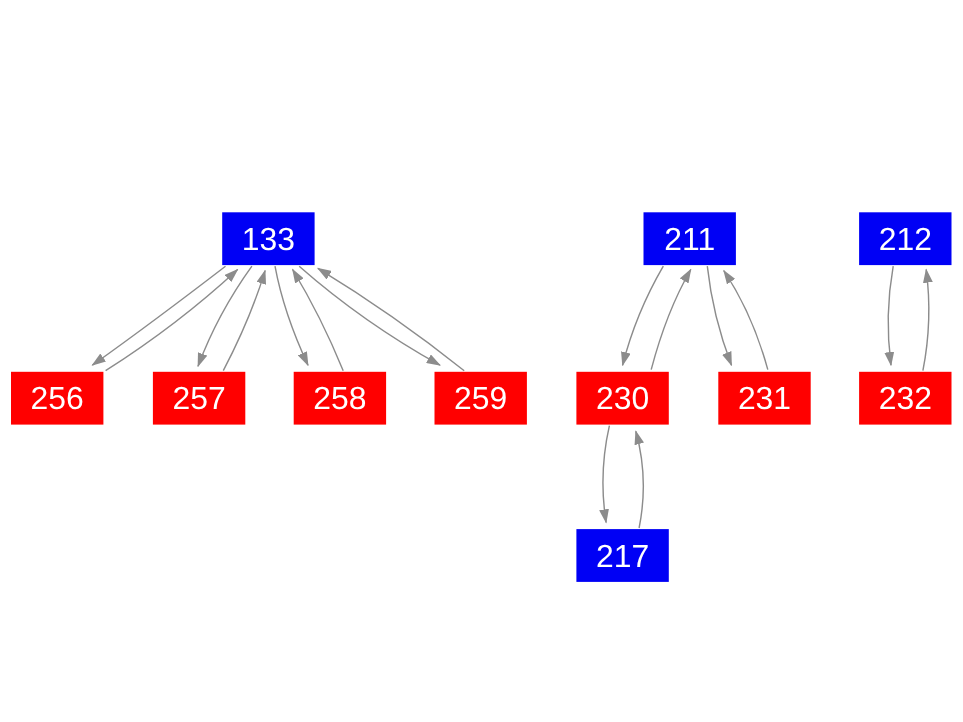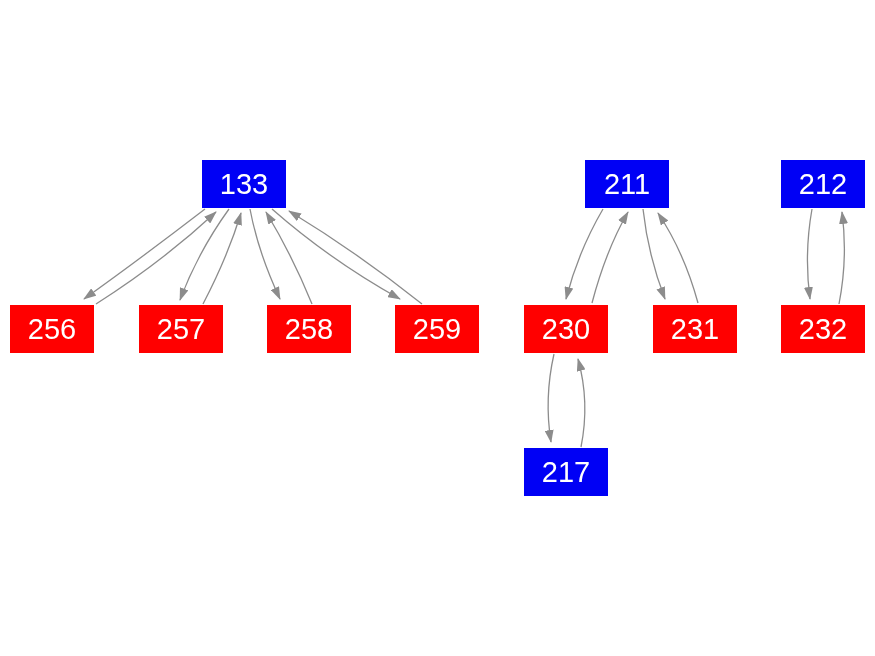--- a/index.html
+++ b/index.html
@@ -7,20 +7,21 @@
     padding: 0;
     background: #ffffff;
     font-family: "Liberation Sans", sans-serif;
   }
   .canvas {
     position: relative;
     width: 875px;
     height: 568px;
     background: #ffffff;
     overflow: hidden;
+    margin-top: 33px;
   }
   svg { display: block; }
   .node-label {
     font-family: "Liberation Sans", sans-serif;
     font-size: 29px;
     fill: #ffffff;
   }
   .edge-path {
     fill: none;
     stroke-width: 1.3px;

